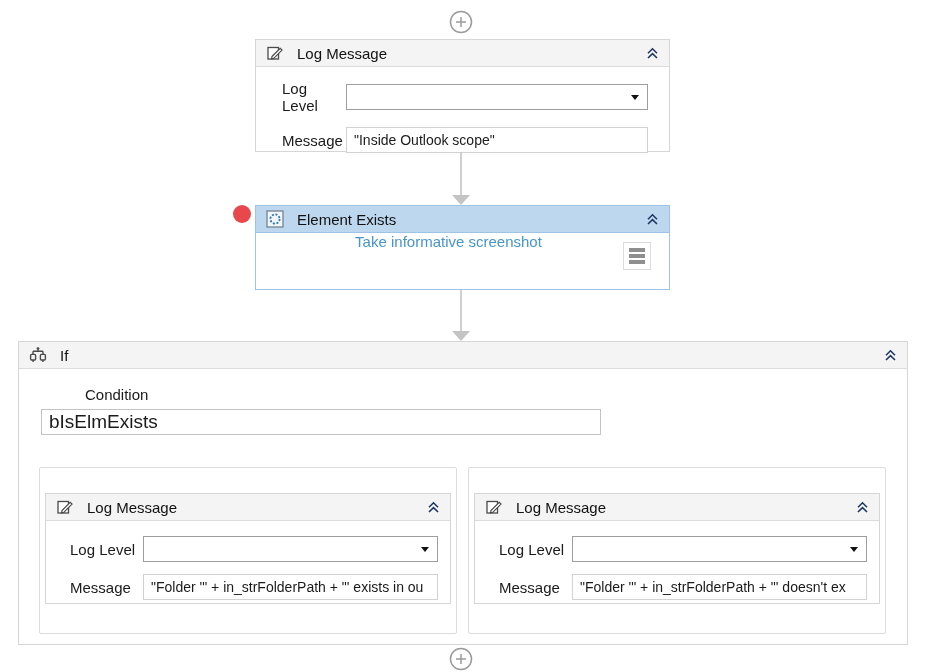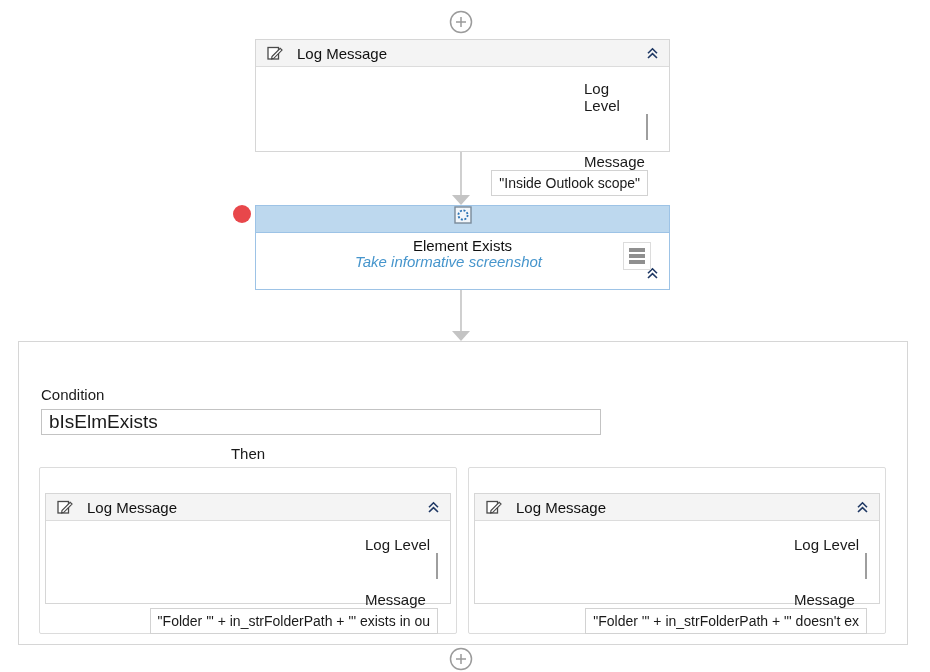--- a/index.html
+++ b/index.html
@@ -14,21 +14,21 @@
   }
   .act-header {
     height:27px; display:flex; align-items:center; gap:13px;
     padding:0 10px; background:#f4f4f4; border-bottom:1px solid #dcdcdc;
     box-sizing:border-box; cursor:default;
   }
   .act-title { font-size:15px; color:#111; white-space:nowrap; }
   .collapse-btn { margin-left:auto; display:flex; align-items:center; cursor:pointer; }
   
   .log-body { box-sizing:border-box; }
-  .field-row { display:flex; align-items:flex-end;flex-direction:column; }
+  .field-row { display:flex; align-items:center; }
   .field-label { font-size:15px; color:#1a1a1a; flex:0 0 auto; box-sizing:border-box; }
   .combo, .textbox {
     height:26px; box-sizing:border-box; background:#fff; flex:1 1 auto;
     font-size:14px; display:flex; align-items:center; overflow:hidden;
   }
   .combo { border:1px solid #9e9e9e; position:relative; }
   .combo .caret {
     position:absolute; right:8px; top:50%; margin-top:-2px;
     width:0; height:0; border-left:4px solid transparent;
     border-right:4px solid transparent; border-top:5px solid #111;
@@ -37,32 +37,32 @@
   .log-outer .field-row { margin:0 21px 0 26px; }
   .log-outer .field-label { width:64px; }
   .log-outer .row-1 { margin-top:13px; }
   .log-outer .row-2 { margin-top:13px; }
   .log-inner .field-row { margin:0 12px 0 24px; }
   .log-inner .field-label { width:73px; }
   .log-inner .row-1 { margin-top:15px; }
   .log-inner .row-2 { margin-top:12px; }
   
   .ee { border:1px solid #9dc3e6; }
-  .ee .act-header { background:#bdd8ee; border-bottom:1px solid #9dc3e6;flex-direction:column; }
-  .ee-body { position:relative; height:57px; display:flex; align-items:center; justify-content:center;font-style:italic; }
+  .ee .act-header { background:#bdd8ee; border-bottom:1px solid #9dc3e6; }
+  .ee-body { position:relative; height:57px; display:flex; justify-content:center; }
   .ee-link { font-size:15px; color:#4695cc; cursor:pointer; }
   .hamburger-btn {
     position:absolute; right:18px; top:9px; width:28px; height:28px;
     background:#fff; border:1px solid #dcdcdc; box-sizing:border-box;
     display:flex; flex-direction:column; align-items:center; justify-content:center;
     gap:2px; cursor:pointer;
   }
   .hamburger-btn .bar { width:16px; height:4px; background:#8f8f8f; }
   
-  .if-label { position:absolute; font-size:15px; }
+  .if-label { position:absolute; font-size:15px;margin-left:44px; }
   .cond-input {
     position:absolute; left:22px; top:67px; width:560px; height:26px;
     border:1px solid #c3c3c3; box-sizing:border-box; background:#fff;
     font-size:19px; display:flex; align-items:center; padding:0 7px;
   }
   .branch-label { position:absolute; top:103px; text-align:center; font-size:15px; }
   .branch-box {
     position:absolute; top:125px; height:167px; background:#fff;
     border:1px solid #dcdcdc; border-radius:2px; box-sizing:border-box;
   }
@@ -148,25 +148,42 @@
       </div>
     </div>
   </div>
 
   <svg class="connector" style="left:451px; top:290px;" width="20" height="52" viewBox="0 0 20 52">
     <line x1="10" y1="0" x2="10" y2="41" stroke="#c4c4c4" stroke-width="1.6"></line>
     <polygon points="1,41 19,41 10,51" fill="#c4c4c4"></polygon>
   </svg>
 
   <div class="activity" style="left:18px; top:341px; width:890px; height:304px;">
+    <div class="act-header">
+      <span class="icon16">
+        <svg width="18" height="18" viewBox="0 0 18 18" fill="none" stroke="#4a4a4a" stroke-width="1.4">
+          <circle cx="9" cy="2.6" r="1.4" fill="#4a4a4a" stroke="none"></circle>
+          <path d="M9 3.6 V5.2 M4 5.2 H14 M4 5.2 V8.4 M14 5.2 V8.4"></path>
+          <rect x="1.6" y="8.4" width="5" height="5.6" rx="1"></rect>
+          <rect x="11.4" y="8.4" width="5" height="5.6" rx="1"></rect>
+          <path d="M4.1 14 V16 M13.9 14 V16"></path>
+        </svg>
+      </span>
+      <span class="act-title">If</span>
+      <span class="collapse-btn">
+        <svg width="13" height="13" viewBox="0 0 13 13" fill="none" stroke="#1f3864" stroke-width="1.6">
+          <path d="M2 6.2 L6.5 1.8 L11 6.2"></path>
+            <path d="M2 11 L6.5 6.6 L11 11"></path>
+        </svg>
+      </span>
+    </div>
 
     <span class="if-label" style="left:22px; top:44px;">Condition</span>
     <div class="cond-input">bIsElmExists</div>
 
-    <span class="branch-label" style="left:20px; width:418px;">Then</span>
 
     <div class="branch-box" style="left:20px; width:418px;">
       <div class="activity log-inner" style="left:5px; top:25px; width:406px; height:111px;">
         <div class="act-header">
           <span class="icon16">
             <svg width="18" height="18" viewBox="0 0 18 18">
               <rect x="2" y="3.5" width="10.5" height="11.5" fill="#fff" stroke="#4a4a4a" stroke-width="1.3"></rect>
               <path d="M6 12.5 L14.2 4.3 L16 6.1 L7.8 14.3 L5.6 14.9 Z" fill="#fff" stroke="#4a4a4a" stroke-width="1.2"></path>
             </svg>
           </span>

